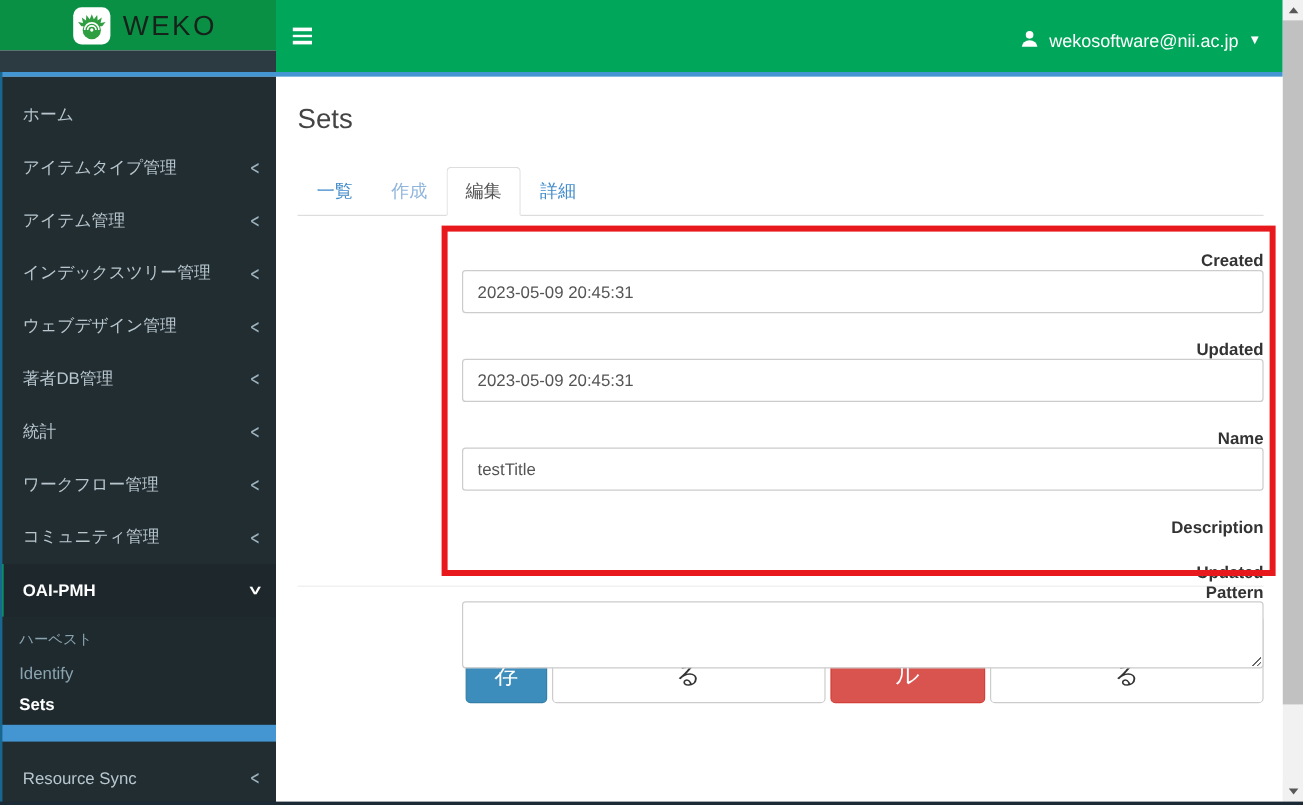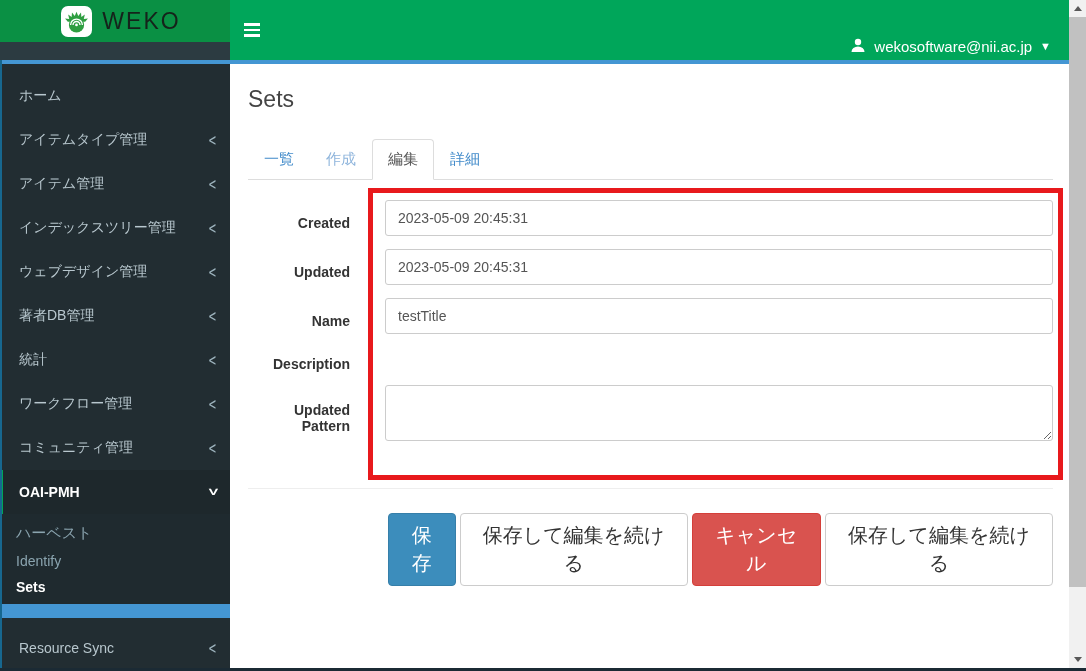--- a/index.html
+++ b/index.html
@@ -17,21 +17,21 @@
   .logo-block { position:absolute; left:0; top:0; width:230px; height:42px; background:#0a9044;
                 display:flex; align-items:center; padding-left:12px;justify-content:center; }
   .logo-icon  { width:31px; height:31px; background:#fff; border-radius:7px; display:flex;
                 align-items:center; justify-content:center; margin-right:10px; }
   .brand-text { font-size:23px; letter-spacing:2px; color:#15231b; font-weight:500; }
   .logo-under { position:absolute; left:0; top:42px; width:230px; height:18px; background:#2c3b41; }
   .topnav     { position:absolute; left:230px; top:0; width:839px; height:60px; background:#00a65a; }
   .hamburger  { position:absolute; left:14px; top:17px; width:44px; height:26px; cursor:pointer;
                 display:flex; flex-direction:column; justify-content:center; gap:3px; }
   .hamburger span { display:block; width:16px; height:2.5px; background:#fff; }
-  .user-menu  { position:absolute; right:18px; top:16px; height:60px; display:flex; align-items:center;
+  .user-menu  { position:absolute; right:18px; top:4px; height:60px; display:flex; align-items:center;
                 gap:8px; color:#fff; font-size:15px; cursor:pointer; }
   .caret      { font-size:11px; color:#fff; }
   .blue-strip { position:absolute; left:0; top:60px; width:1069px; height:4px; background:#4496d3; }
 
   
   .scrollbar  { position:absolute; right:0; top:0; width:17px; height:668px; background:#f1f1f1; z-index:55; }
   .sb-btn     { position:absolute; left:0; width:17px; height:17px; background:#f1f1f1;
                 display:flex; align-items:center; justify-content:center; }
   .sb-up      { top:0; }
   .sb-down    { bottom:0; }
@@ -46,41 +46,41 @@
                 padding-top:10px; z-index:5; }
   .side-item  { height:44px; display:flex; align-items:center; justify-content:space-between;
                 padding:0 14px 0 16px; color:#b8c7ce; font-size:14px; cursor:pointer;
                 border-left:3px solid transparent; }
   .side-item .chev { color:#9db3bd; font-size:12px; transform:scaleY(1.5); font-family:"DejaVu Sans Mono",monospace; }
   .side-item.active { background:#1e282c; border-left:3px solid #00a65a; color:#fff; font-weight:bold; }
   .side-item.active .chev { color:#fff; transform:rotate(-90deg) scaleY(1.5); }
   .submenu    { background:#1f2a2f; padding:4px 0; }
   .sub-item   { height:26px; display:flex; align-items:center; padding:0 16px; font-size:14px;
                 color:#8aa4af; cursor:pointer; }
-  .sub-item.big { font-size:15px; height:30px; }
+  .sub-item.big { font-size:12px; height:30px; }
   .sub-item.active { color:#fff; font-weight:bold; }
   .side-bluebar { height:14px; background:#4496d3; }
   .side-item.after-bar { margin-top:8px; }
 
   
   .main       { position:absolute; left:230px; top:64px; right:17px; bottom:3px; background:#fff;
                 padding:0 16px 0 18px; overflow:hidden; }
   .page-title { margin-top:22px; font-size:23px; font-weight:400; color:#444; }
 
   .tabs       { margin-top:26px; border-bottom:1px solid #ddd; display:flex; }
   .tab        { padding:10px 15px; font-size:15px; color:#428bca; cursor:pointer; margin-bottom:-1px;
                 border:1px solid transparent; border-radius:4px 4px 0 0; text-decoration:none; }
   .tab.light  { color:#8fb5dc; }
   .tab.active { color:#555; background:#fff; border-color:#ddd #ddd #fff; cursor:default; }
 
   .form-area  { position:relative; margin-top:8px; height:292px; }
   .red-box    { position:absolute; left:120px; top:0; width:695px; height:292px;
                 border:5px solid #e8191c; z-index:10; pointer-events:none; }
   .form-rows  { position:relative; padding-top:12px; }
-  .form-row   { display:flex; align-items:center; }
+  .form-row   { display:flex; align-items:flex-end;flex-direction:column; }
   .form-row + .form-row { margin-top:13px; }
   .form-label { width:102px; text-align:right; font-weight:bold; font-size:14px; color:#333;
                 padding-top:9px; flex:none; }
   .form-ctrl  { margin-left:35px; width:668px; border:1px solid #ccc; border-radius:3px;
                 font-family:"Liberation Sans","DejaVu Sans",sans-serif;
                 font-size:14px; color:#555; padding:6px 12px; background:#fff; outline:none; }
   input.form-ctrl    { height:36px; }
   textarea.form-ctrl { height:54px; resize:vertical; }
   textarea.form-ctrl.tall { height:56px; }
 

